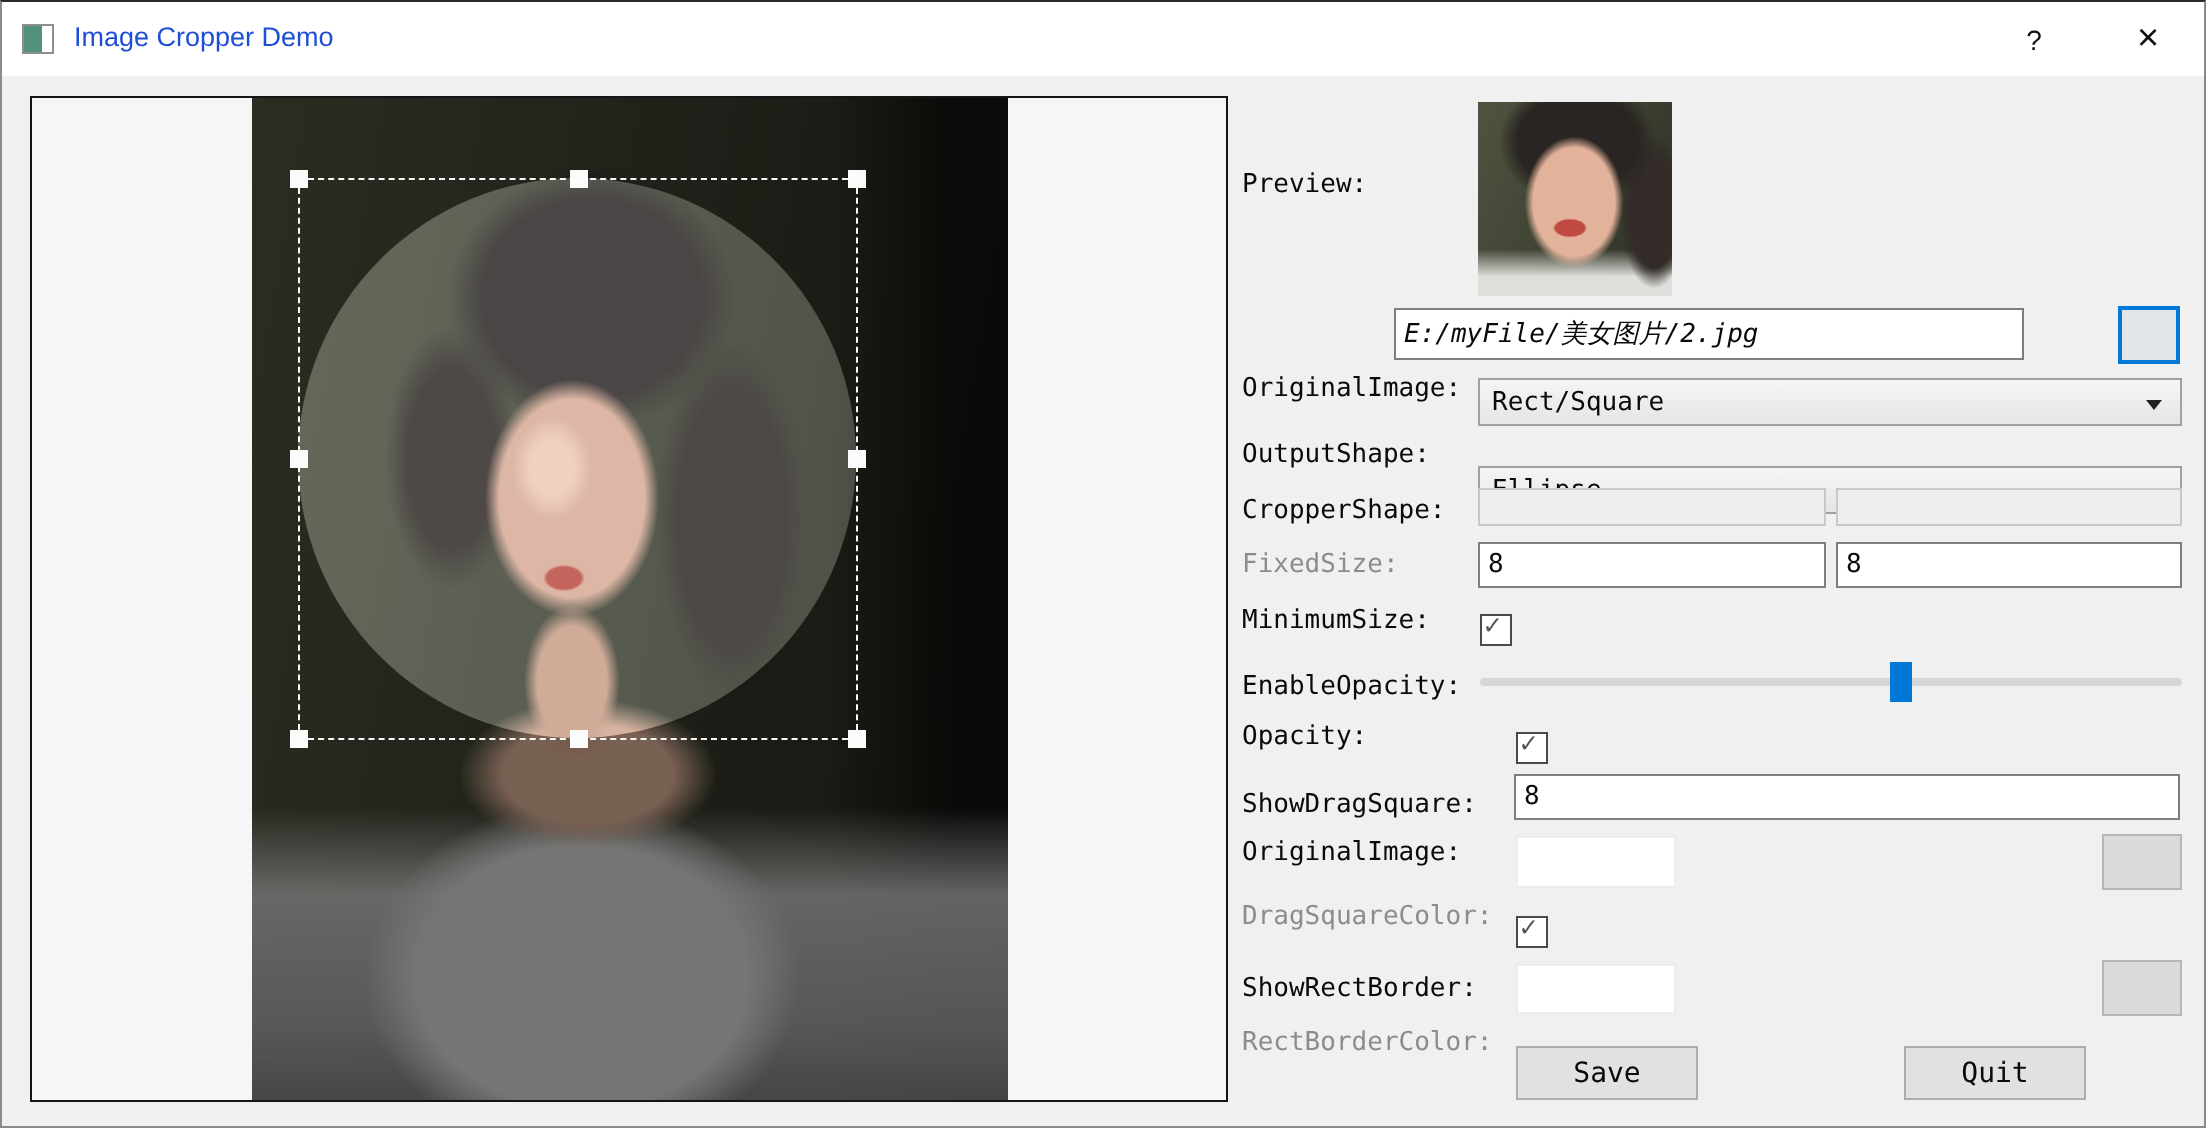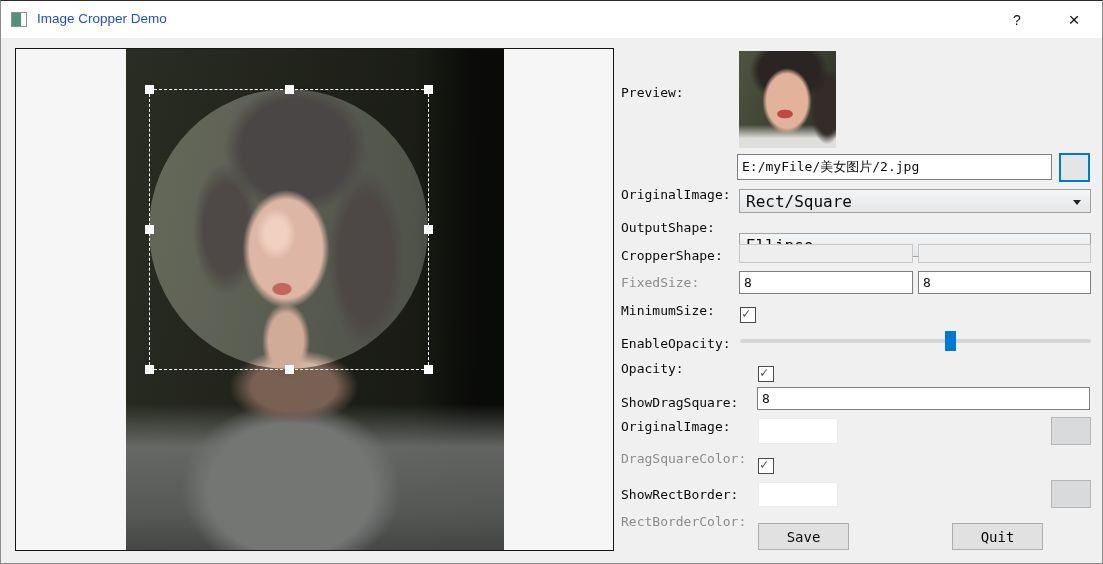--- a/index.html
+++ b/index.html
@@ -54,21 +54,21 @@
       radial-gradient(55px 45px at 50px 20px, #2a2522 55%, rgba(42,37,34,0) 72%),
       radial-gradient(26px 58px at 88px 55px, #332c28 48%, rgba(51,44,40,0) 66%),
       linear-gradient(to bottom, rgba(0,0,0,0) 76%, #dededa 90%),
       linear-gradient(115deg, #4f5440, #3b3f30 60%, #2c2f24);
   }
   .ti { position: absolute; border: 1px solid #7b7f83; background: #fff;
     font: 13px "DejaVu Sans Mono", monospace; padding: 1px 4px; color: #0a0a0a; }
   .ti:disabled { background: #eeeeee; border-color: #c6c8c9; }
   .combo { position: absolute; left: 738px; width: 352px; height: 24px; border: 1px solid #9fa1a2;
     background: linear-gradient(#f4f5f6, #e3e5e6); display: flex; align-items: center;
-    padding: 0 36px 0 6px; font-size: 16px; color: #0a0a0a; }
+    padding: 0 36px 0 6px; font-size: 13px; color: #0a0a0a; }
   .combo-arrow { position: absolute; right: 9px; top: 10px; width: 0; height: 0;
     border-left: 4px solid transparent; border-right: 4px solid transparent; border-top: 5px solid #222; }
   .checkbox { position: absolute; width: 16px; height: 16px; border: 1px solid #4a4a4a; background: #fff; }
   .check { position: absolute; left: 1px; top: -3px; font-size: 14px; color: #555; }
   .slider { position: absolute; left: 739px; top: 330px; width: 351px; height: 20px; }
   .slider-track { position: absolute; left: 0; right: 0; top: 8px; height: 4px; background: #d5d6d7; border-radius: 2px; }
   .slider-handle { position: absolute; top: 0; width: 11px; height: 20px; background: #0078d7; }
   .swatch { position: absolute; background: #fff; border: 1px solid #ececec; }
   .picker-btn { position: absolute; width: 40px; height: 28px; background: #d9dadb; border: 1px solid #b4b6b7; }
   .browse-btn { position: absolute; left: 1058px; top: 152px; width: 31px; height: 29px;
@@ -104,21 +104,21 @@
       <div class="handle h-bl"></div>
       <div class="handle h-bm"></div>
       <div class="handle h-br"></div>
     </div>
   </div>
 
   <span class="lbl" style="top:57px">Preview:</span>
   <div class="preview-thumb"></div>
 
   <span class="lbl" style="top:159px">OriginalImage:</span>
-  <input class="ti" style="left: 736px; top: 153px; width: 315px; height: 26px;" value="E:/myFile/美女图片/2.jpg">
+  <input class="ti" style="left: 696px; top: 153px; width: 315px; height: 26px; font-style: italic;" value="E:/myFile/美女图片/2.jpg">
   <button class="browse-btn"></button>
 
   <span class="lbl" style="top:192px">OutputShape:</span>
   <div class="combo" style="top:188px">
     <span>Rect/Square</span>
     <span class="combo-arrow"></span>
   </div>
 
   <span class="lbl" style="top:220px">CropperShape:</span>
   <div class="combo" style="top:232px">

